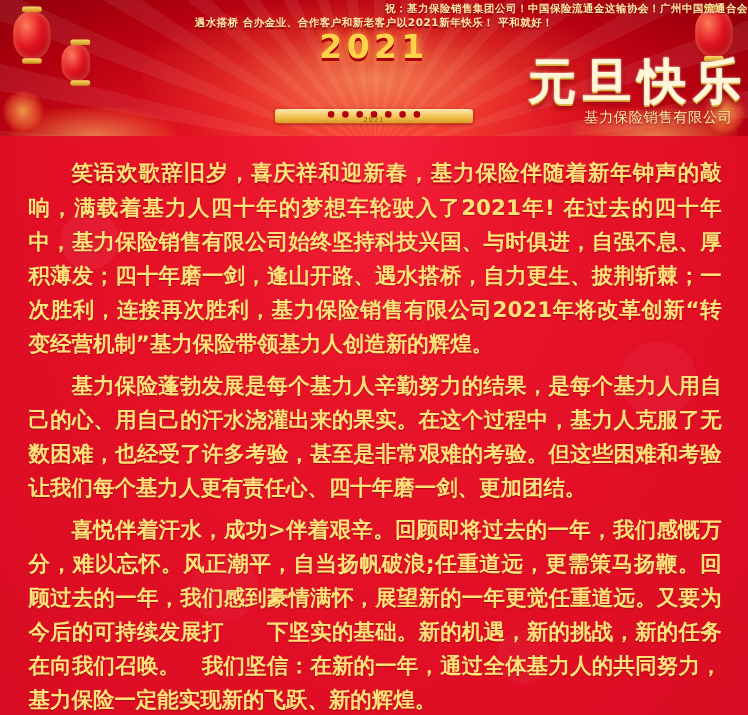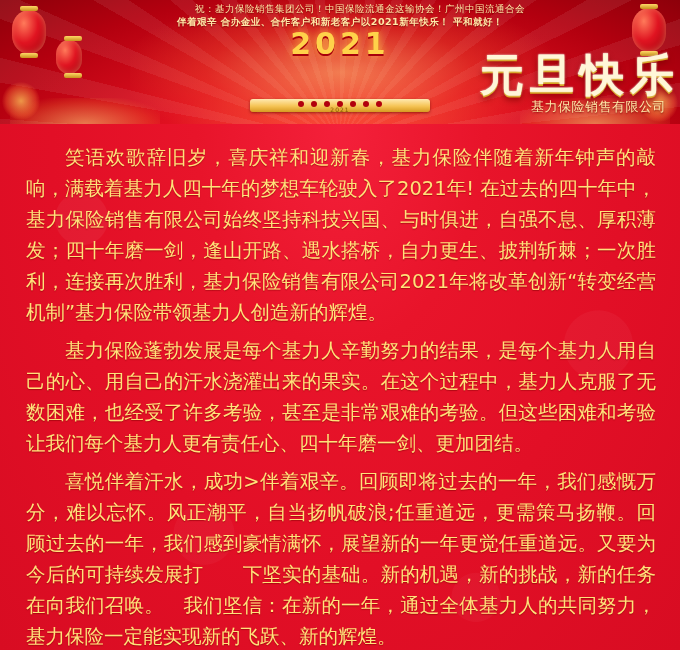--- a/index.html
+++ b/index.html
@@ -45,27 +45,27 @@
       repeating-conic-gradient(from 0deg at 50% 115%,
         rgba(255,255,255,0.07) 0deg 4deg,
         rgba(255,255,255,0) 4deg 10deg);
     pointer-events: none;
   }
   .banner-topline {
     position: absolute;
     top: 2px;
     left: 0;
     right: 0;
-    text-align: center;
+    text-align: right;
     font-size: 9.5px;
     line-height: 13px;
     color: #ffe9a8;
     letter-spacing: 0.5px;
     white-space: nowrap;
-    font-weight: normal;
+    font-weight: bold;
     text-shadow: 0 1px 1px rgba(120,0,0,0.8);
     padding-left: 40px;
   }
   .banner-topline2 {
     position: absolute;
     top: 15px;
     left: 0;
     right: 0;
     text-align: center;
     font-size: 9.5px;
@@ -214,21 +214,21 @@
   .text-body {
     position: relative;
     z-index: 2;
     padding: 18px 24px 10px 26px;
   }
   .para {
     margin: 0 0 7px 0;
     color: #ffe27a;
     font-size: 19.5px;
     line-height: 31px;
-    font-weight: normal;
+    font-weight: bold;
     text-align: justify;
     text-indent: 2em;
     letter-spacing: 0px;
     text-shadow: 0 1px 1px rgba(130,0,0,0.55);
     font-family: "DejaVu Sans", "Liberation Sans", sans-serif;
   }
 </style>
 </head>
 <body>
 
@@ -241,21 +241,21 @@
     <div class="flower f1"></div>
     <div class="flower f2"></div>
     <div class="cloud c1"></div>
     <div class="cloud c2"></div>
 
     <div class="lantern l1"></div>
     <div class="lantern l2"></div>
     <div class="lantern l3"></div>
 
     <div class="banner-topline">祝：基力保险销售集团公司！中国保险流通金这输协会！广州中国流通合会</div>
-    <div class="banner-topline2">伴着艰辛    合办金业、合作客户和新老客户以2021新年快乐！    平和就好！</div>
+    <div class="banner-topline2">遇水搭桥    合办金业、合作客户和新老客户以2021新年快乐！    平和就好！</div>
 
     <div class="year-2021">2021</div>
     <div class="greeting">元旦快乐</div>
 
     <div class="ribbon">
       <div class="ribbon-dots">
         <i></i>
           <i></i>
           <i></i>
           <i></i>

